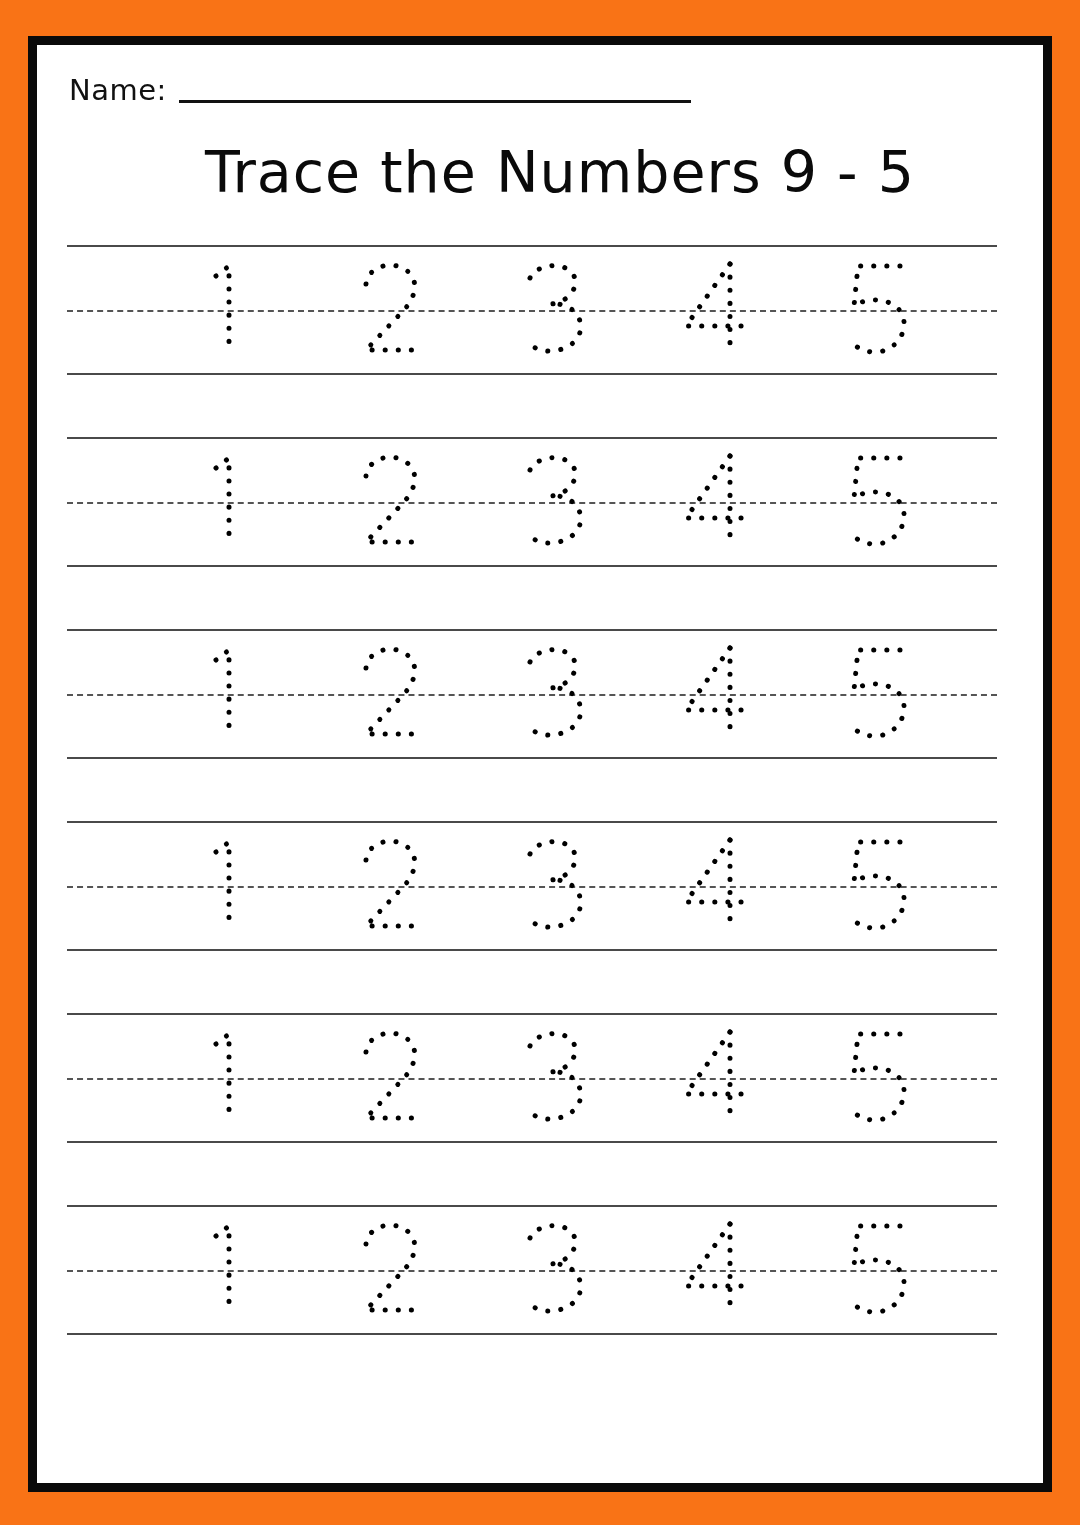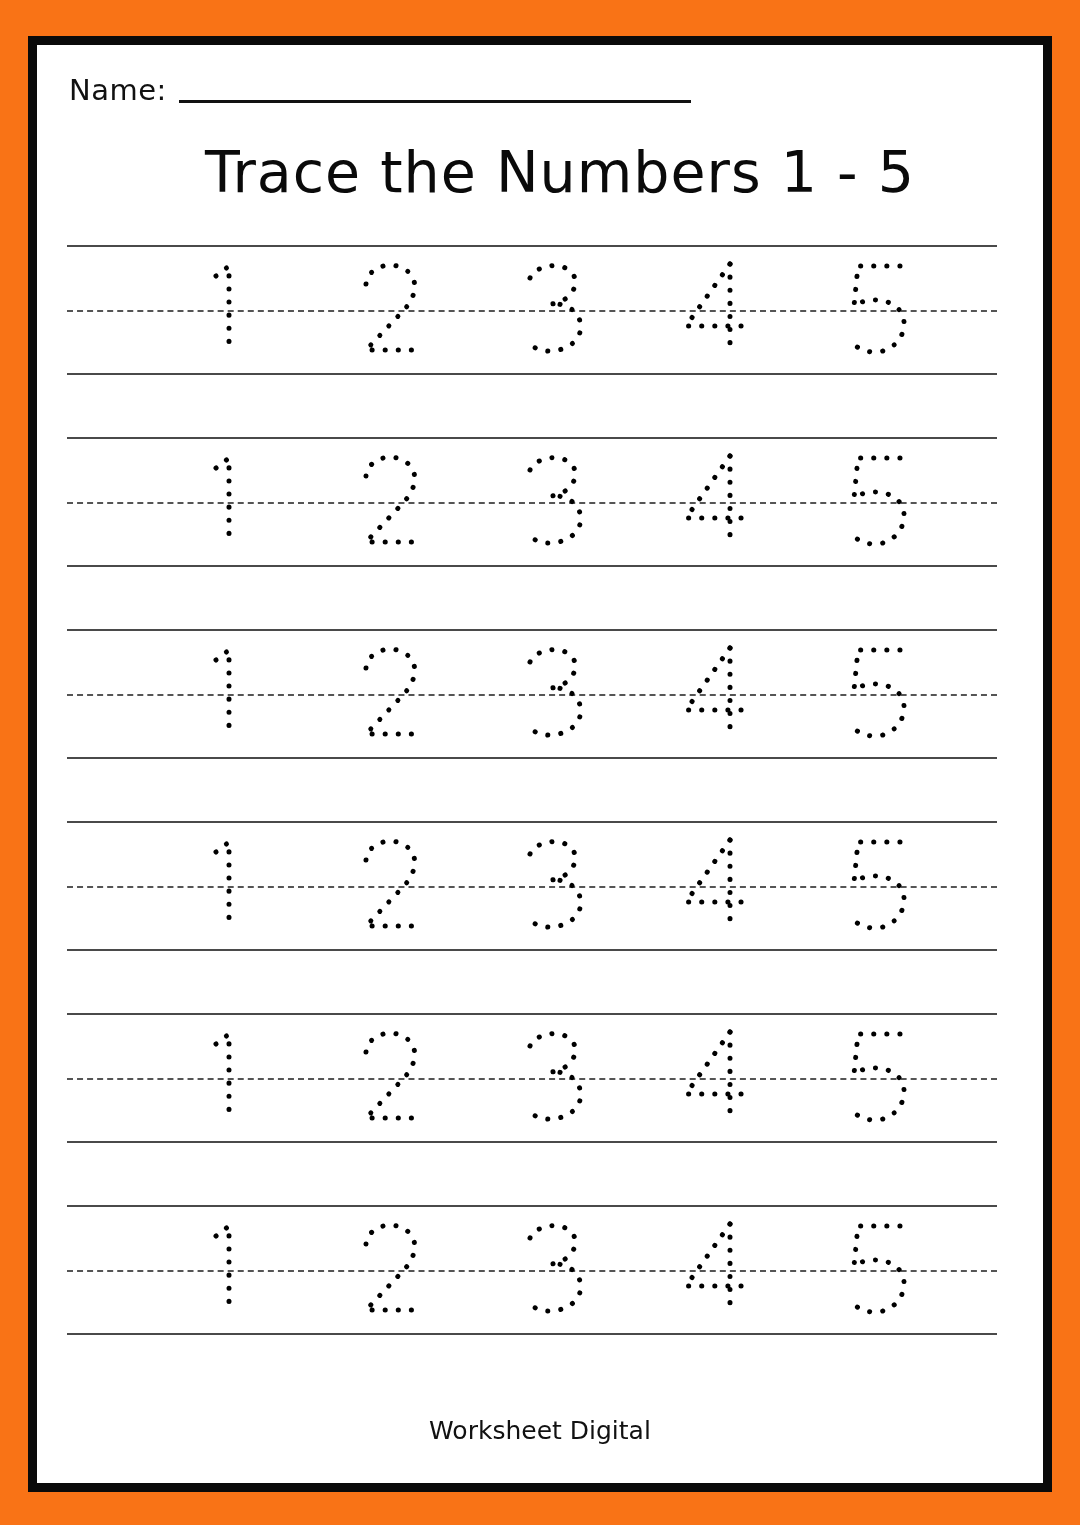--- a/index.html
+++ b/index.html
@@ -162,21 +162,21 @@
 
 <div class="page">
   <div class="frame">
     <div class="inner">
 
       <div class="name-row">
         <span class="name-label">Name:</span>
         <span class="name-line"></span>
       </div>
 
-      <div class="title">Trace the Numbers 1 - 5</div>
+      <div class="title">Trace the Numbers 9 - 5</div>
 
       <div class="rows">
 
         <div class="trace-row">
           <div class="line-top"></div>
           <div class="line-mid"></div>
           <div class="line-bottom"></div>
           <div class="glyphs">
             <div class="dotted-num">
               <svg width="92" height="120" viewBox="0 0 92 120" aria-hidden="true">
@@ -372,16 +372,15 @@
             <div class="dotted-num">
               <svg width="92" height="120" viewBox="0 0 92 120" aria-hidden="true">
                 <path d="M70 16 L28 16 L24 56 C38 46, 64 48, 72 64 C80 82, 64 104, 42 102 C32 101, 24 96, 20 90"></path>
               </svg>
             </div>
           </div>
         </div>
 
       </div>
 
-      <div class="footer">Worksheet Digital</div>
     </div>
   </div>
 </div>
 
 </body></html>

